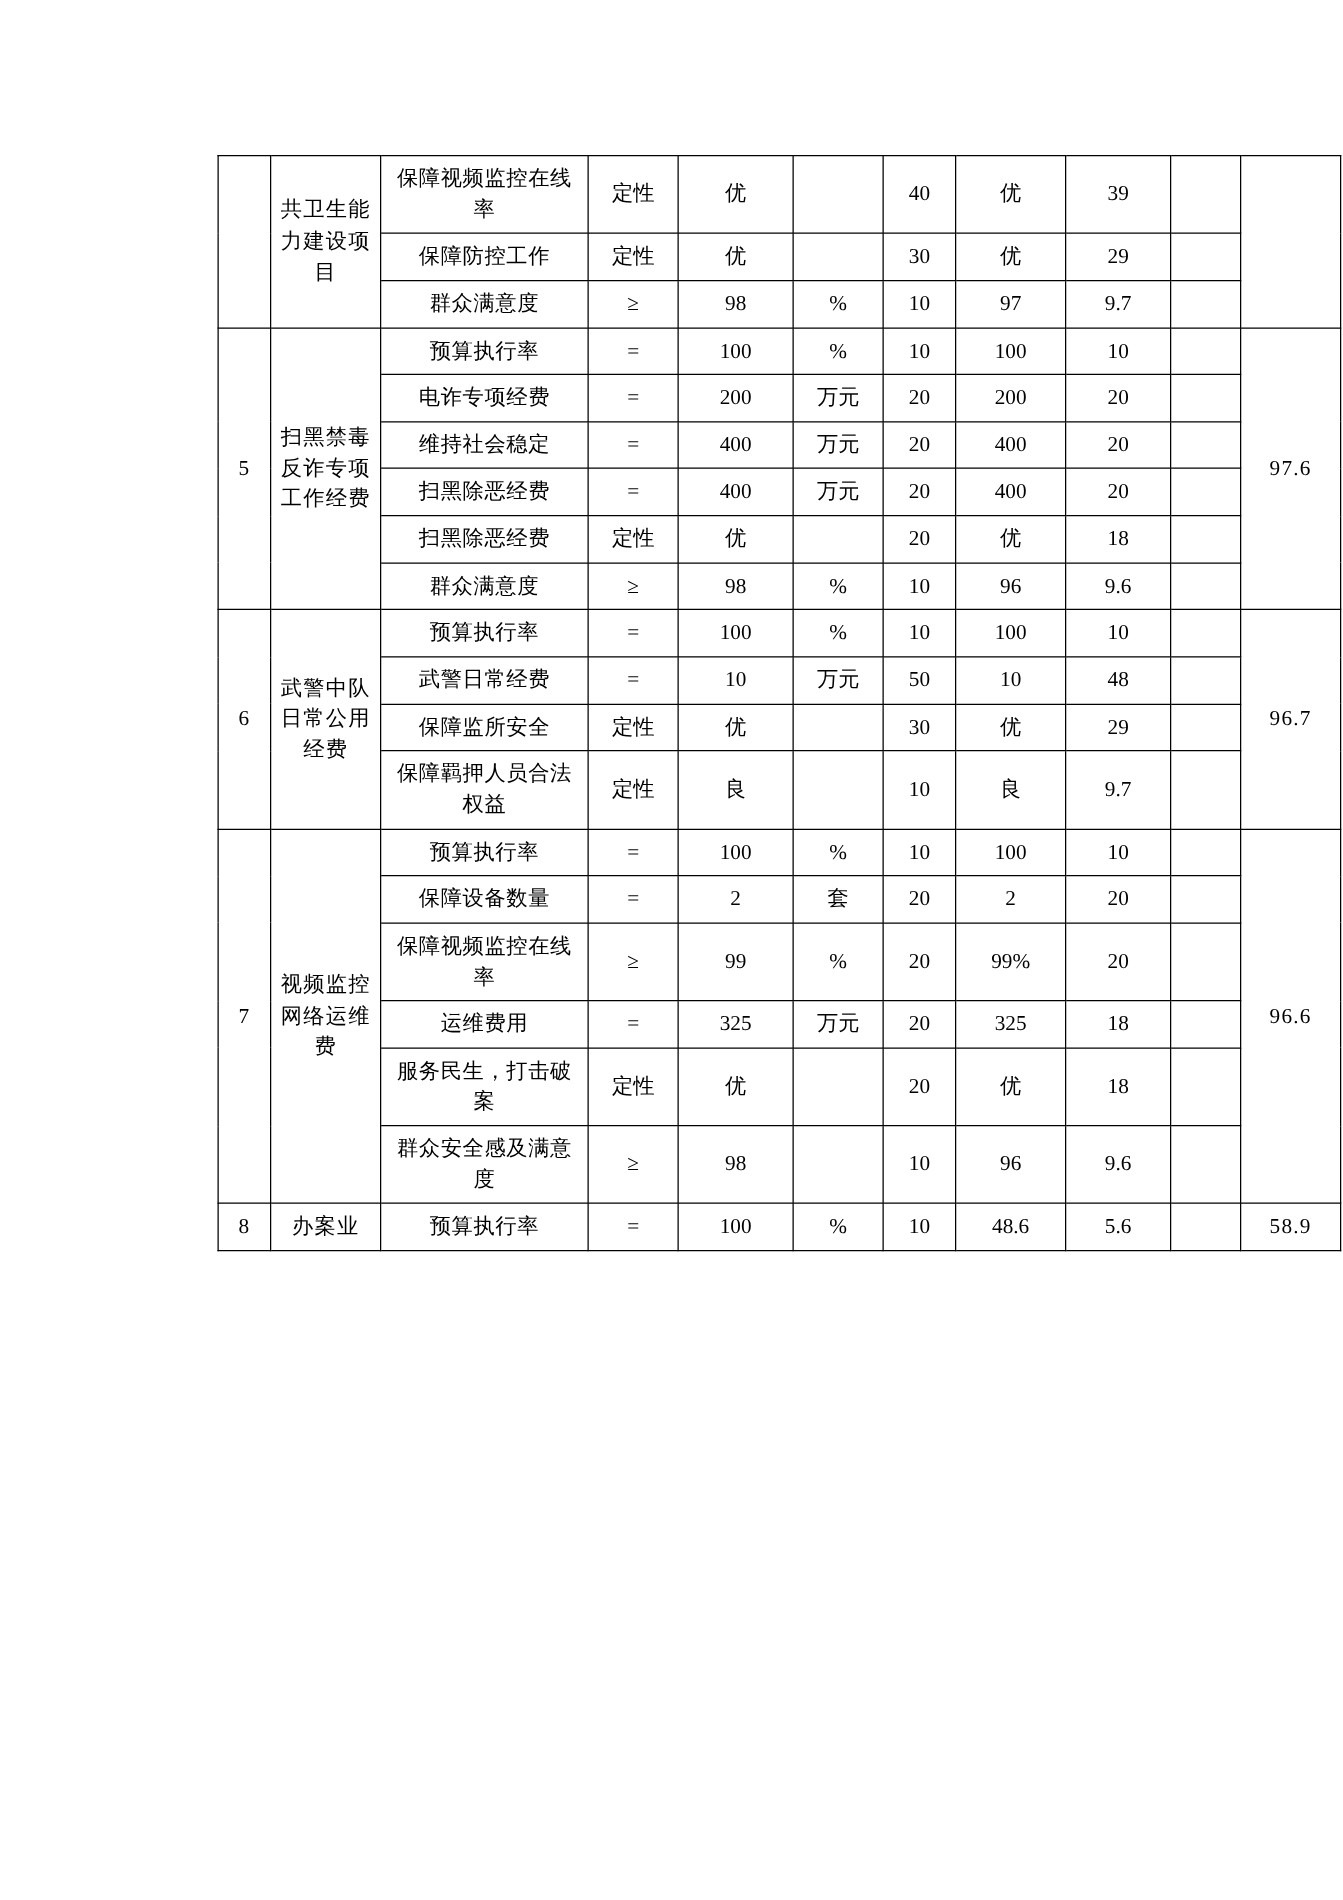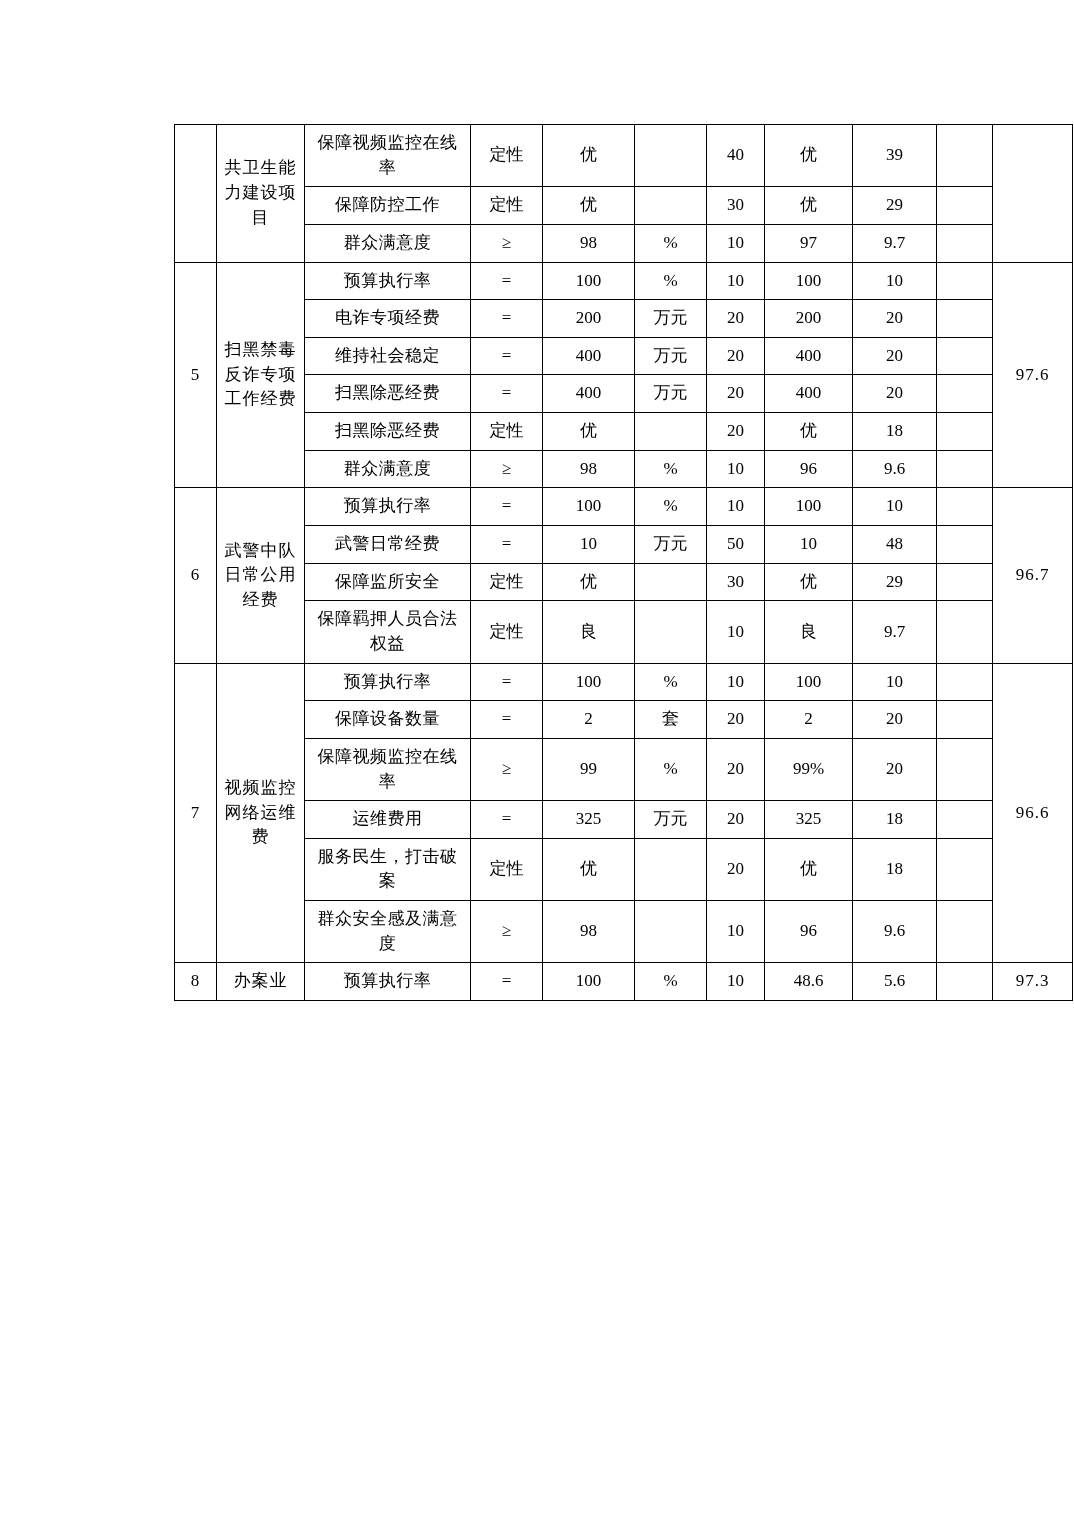--- a/index.html
+++ b/index.html
@@ -280,17 +280,17 @@
           <td class="idx" rowspan="1">8</td>
           <td class="proj" rowspan="1">办案业</td>
           <td class="ind">预算执行率</td>
           <td class="type">=</td>
           <td class="target">100</td>
           <td class="unit">%</td>
           <td class="score">10</td>
           <td class="actual left">48.6</td>
           <td class="got left">5.6</td>
           <td class="blank"></td>
-          <td class="total" rowspan="1">97.3</td>
+          <td class="total" rowspan="1">58.9</td>
         </tr>
       </tbody>
   </table>
 </div>
 
 </body></html>

